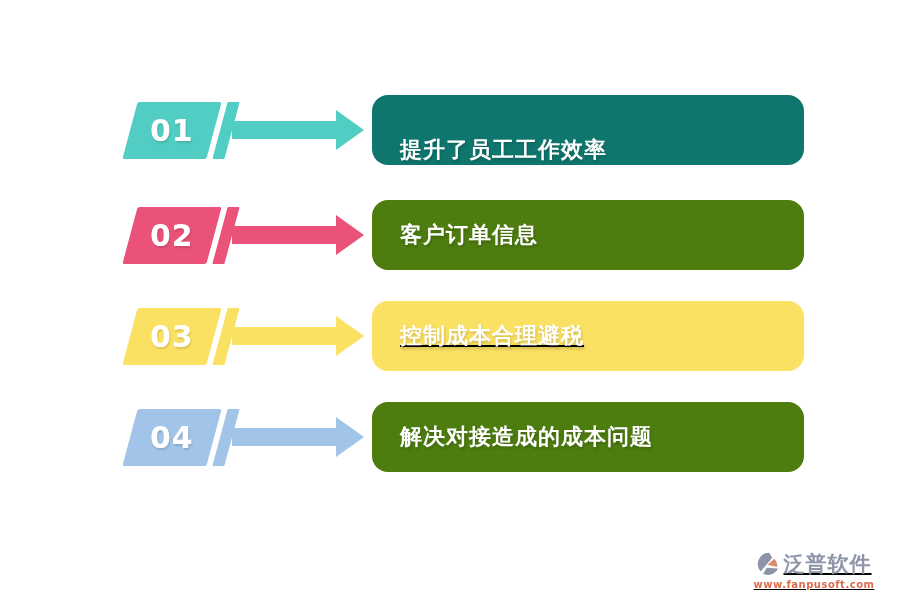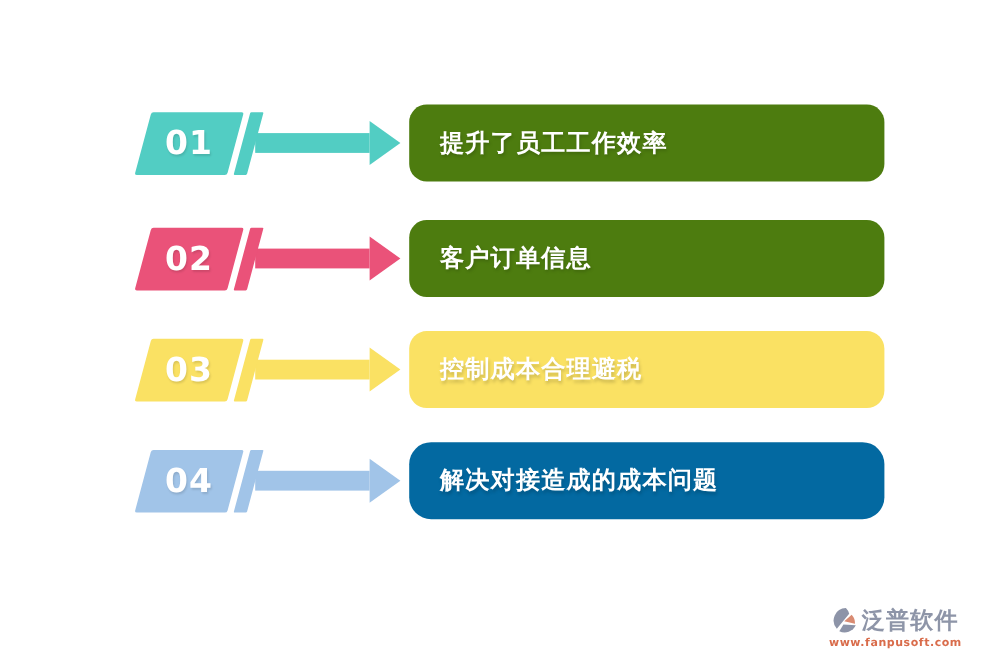--- a/index.html
+++ b/index.html
@@ -85,20 +85,21 @@
     text-shadow: 1px 2px 3px rgba(0,0,0,0.18);
     white-space: nowrap;
   }
 
   .brand {
     position: absolute;
     right: 16px;
     bottom: 10px;
     width: 140px;
     text-align: center;
+    text-decoration: underline;
   }
   .brand-top {
     display: flex;
     align-items: center;
     justify-content: center;
     gap: 3px;
   }
   .brand-name {
     font-size: 21px;
     font-weight: bold;
@@ -122,21 +123,21 @@
     <div class="badge">
       <div class="badge-main" style="background-color: rgb(82, 205, 195);">
         <span class="badge-number">01</span>
       </div>
       <div class="badge-sliver" style="background-color: rgb(82, 205, 195);"></div>
     </div>
     <div class="arrow">
       <div class="arrow-tail" style="background-color: rgb(82, 205, 195);"></div>
       <div class="arrow-head" style="border-left-color: rgb(82, 205, 195);"></div>
     </div>
-    <div class="bar" style="background-color: #4d7c0f;">
+    <div class="bar" style="background-color: #0f766e; align-items: flex-end;">
       <span class="bar-label">提升了员工工作效率</span>
     </div>
   </div>
 
   <div class="row row-2">
     <div class="badge">
       <div class="badge-main" style="background-color: rgb(234, 82, 121);">
         <span class="badge-number">02</span>
       </div>
       <div class="badge-sliver" style="background-color: rgb(234, 82, 121);"></div>
@@ -154,37 +155,37 @@
     <div class="badge">
       <div class="badge-main" style="background-color: rgb(250, 225, 99);">
         <span class="badge-number">03</span>
       </div>
       <div class="badge-sliver" style="background-color: rgb(250, 225, 99);"></div>
     </div>
     <div class="arrow">
       <div class="arrow-tail" style="background-color: rgb(250, 225, 99);"></div>
       <div class="arrow-head" style="border-left-color: rgb(250, 225, 99);"></div>
     </div>
-    <div class="bar" style="background-color: rgb(250, 225, 99);">
+    <div class="bar" style="background-color: rgb(250, 225, 99); text-decoration: underline;">
       <span class="bar-label">控制成本合理避税</span>
     </div>
   </div>
 
   <div class="row row-4">
     <div class="badge">
       <div class="badge-main" style="background-color: rgb(161, 196, 232);">
         <span class="badge-number">04</span>
       </div>
       <div class="badge-sliver" style="background-color: rgb(161, 196, 232);"></div>
     </div>
     <div class="arrow">
       <div class="arrow-tail" style="background-color: rgb(161, 196, 232);"></div>
       <div class="arrow-head" style="border-left-color: rgb(161, 196, 232);"></div>
     </div>
-    <div class="bar" style="background-color: #0369a1; border-radius: 20px;">
+    <div class="bar" style="background-color: #4d7c0f;">
       <span class="bar-label">解决对接造成的成本问题</span>
     </div>
   </div>
 
   <div class="brand">
     <div class="brand-top">
       <span style="display:inline-flex;">
         <svg width="24" height="24" viewBox="0 0 32 32">
           <path d="M16 1 A15 15 0 0 0 5 26 L20 8 A15 15 0 0 0 16 1 Z" fill="#8D94A8"></path>
           <path d="M23 9 A15 15 0 0 1 27 20 L14 17 Z" fill="#D98B72"></path>

